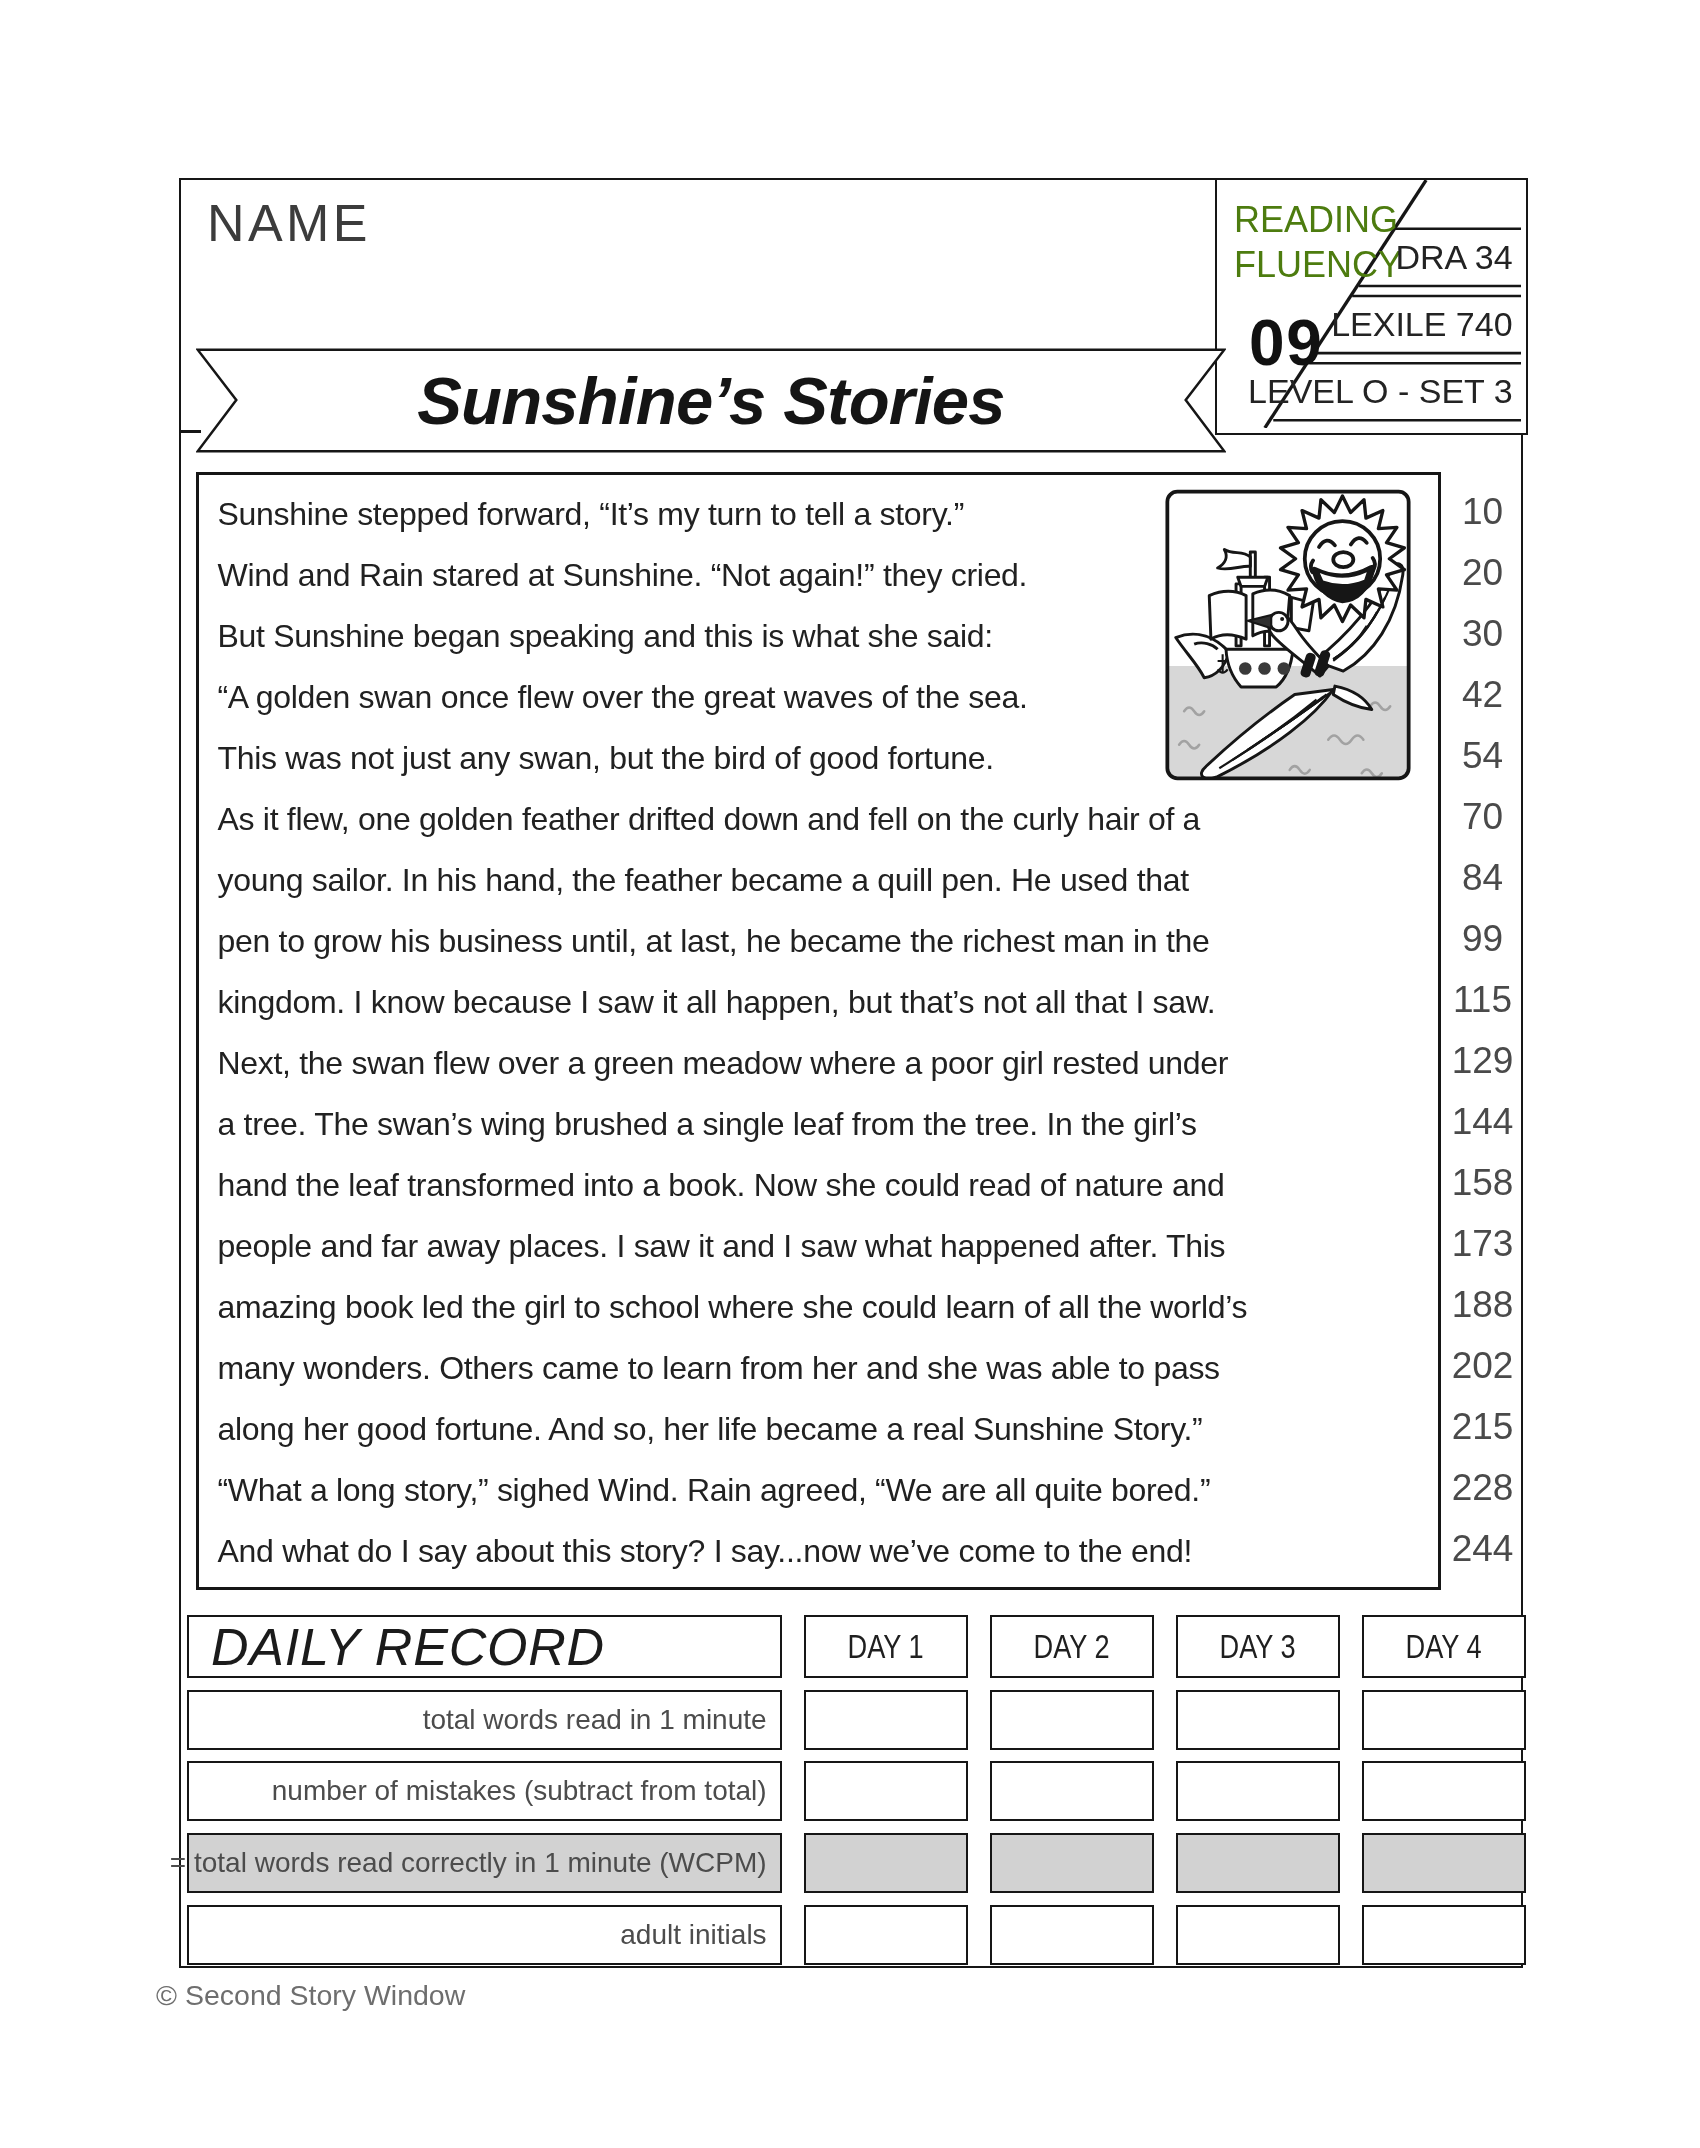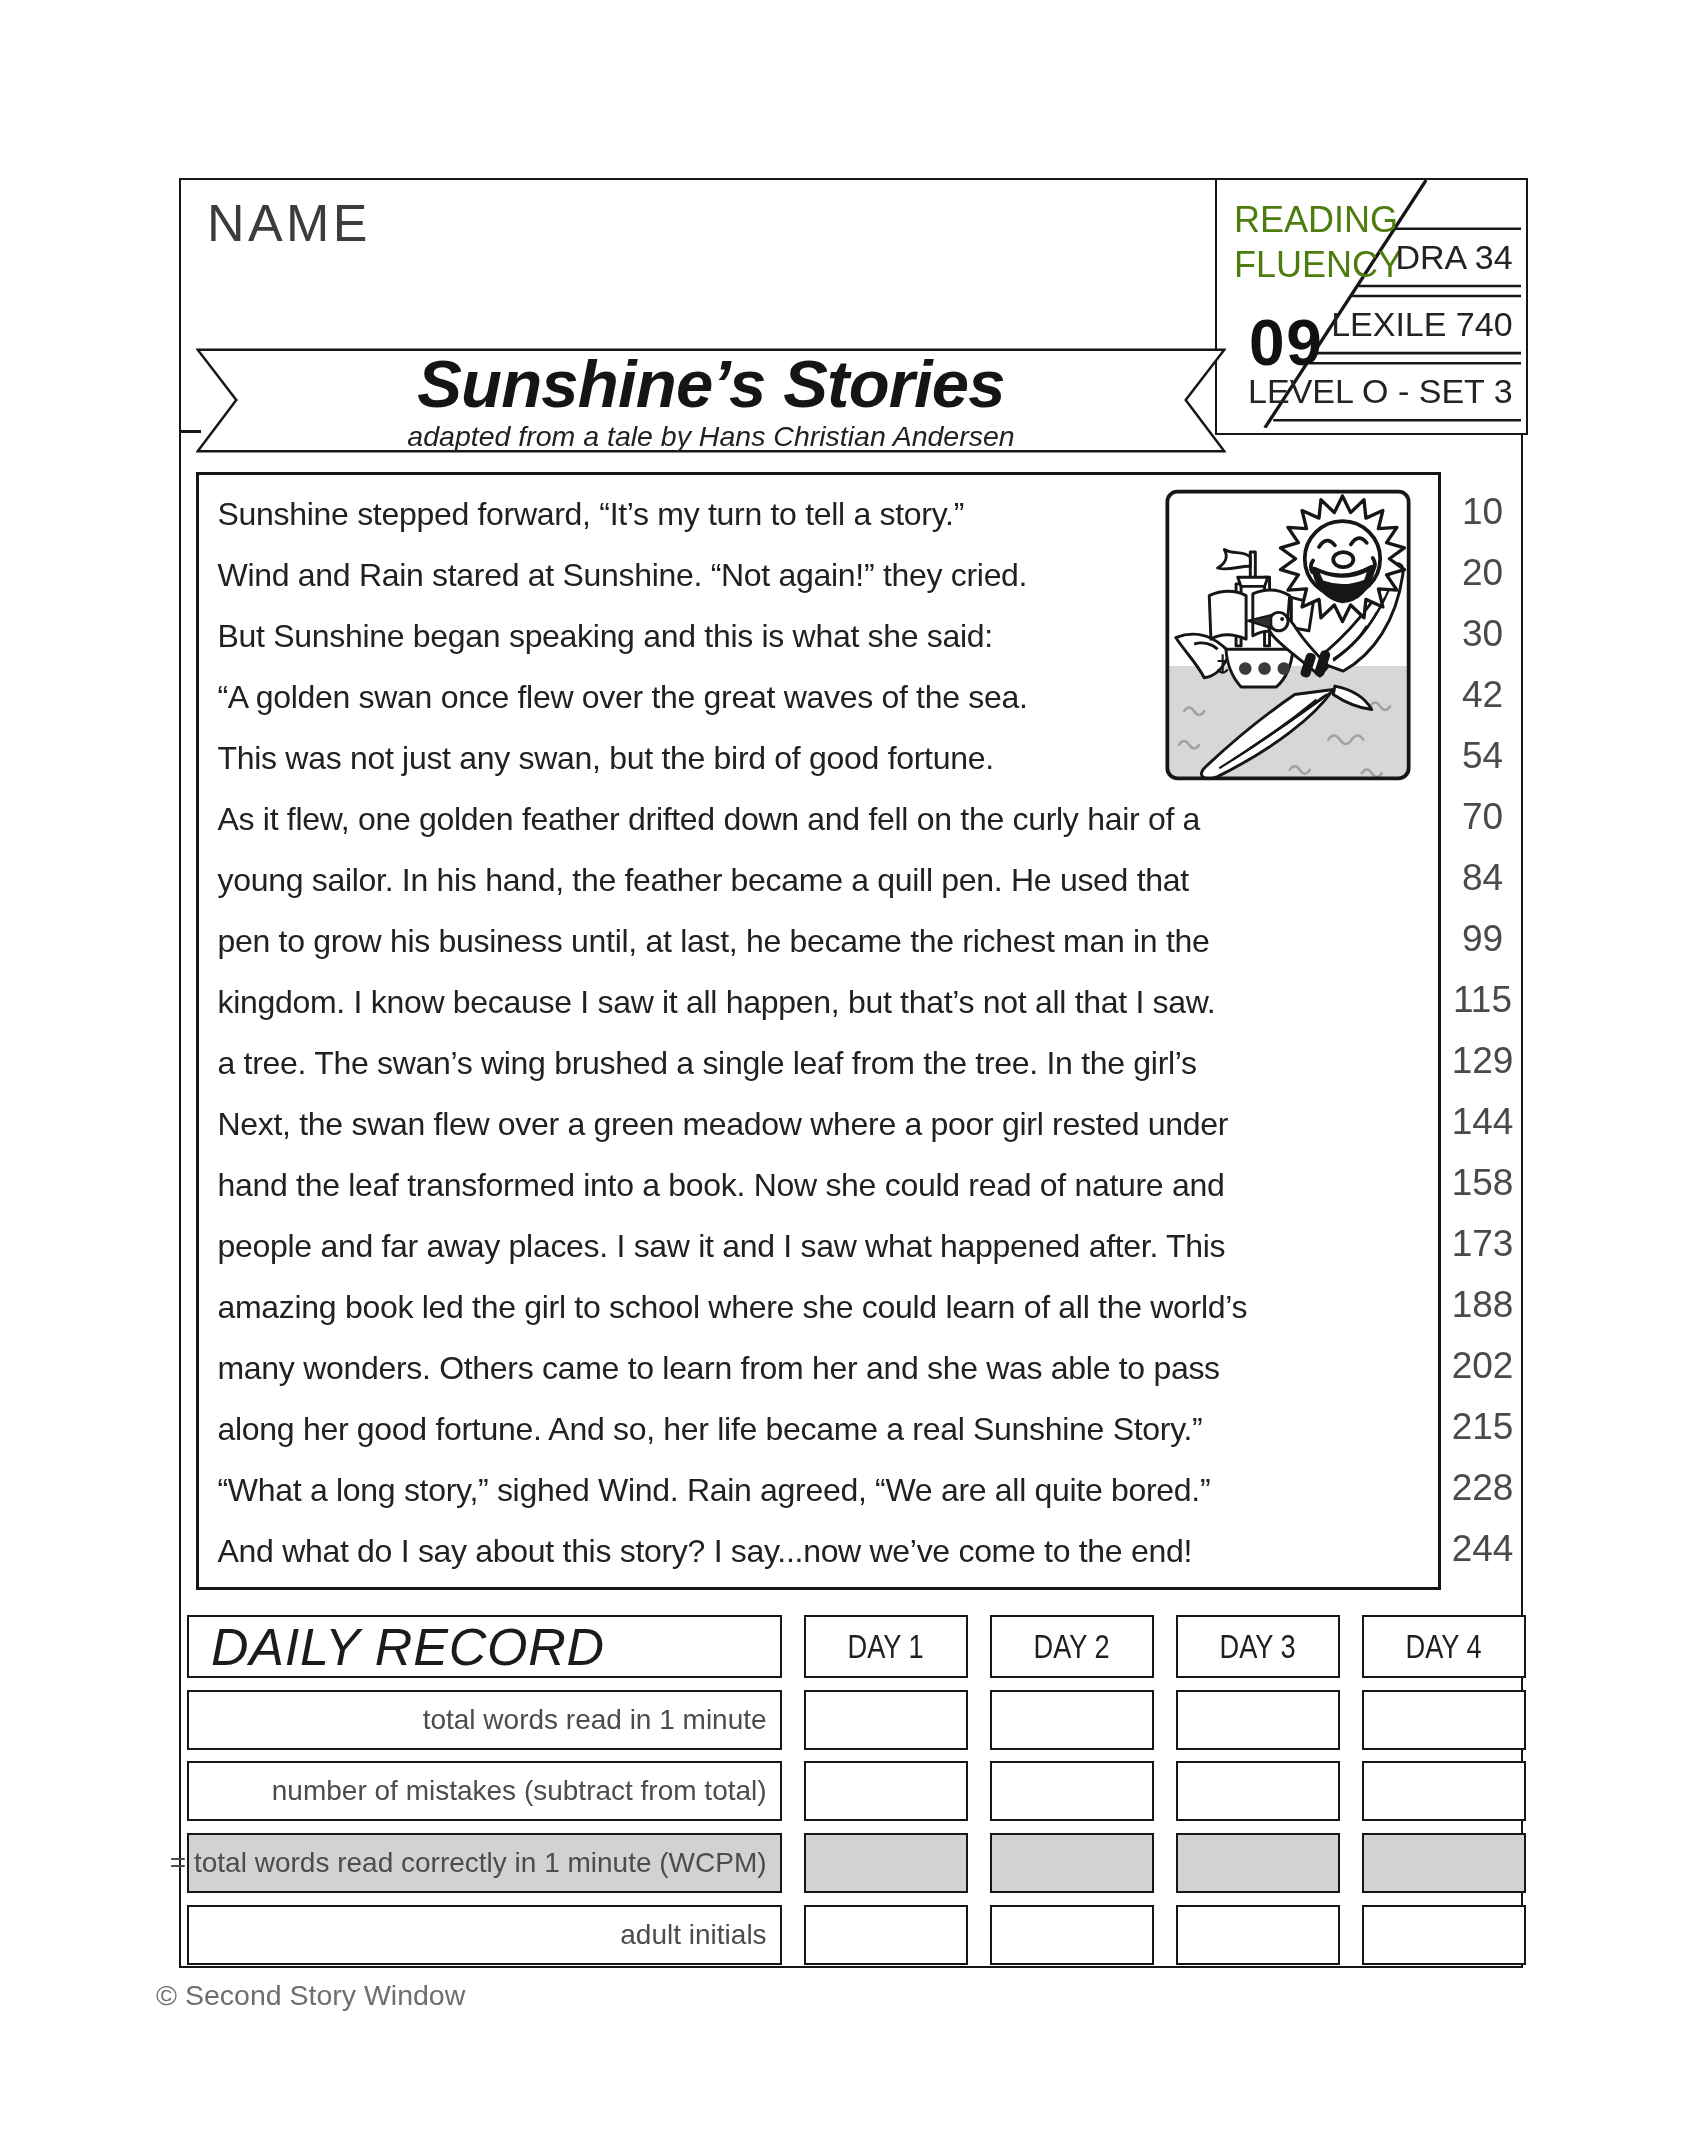--- a/index.html
+++ b/index.html
@@ -84,37 +84,36 @@
     <div class="hdr-band band-level">LEVEL O - SET 3</div>
   </div>
 
   <div class="abs ribbon-tick"></div>
   <div class="abs ribbon-wrap">
     <svg width="1030" height="105" viewBox="0 0 1227 125">
       <polygon points="2,2 1225,2 1179,62 1225,123 2,123 48,62" fill="#ffffff" stroke="#161616" stroke-width="3"></polygon>
     </svg>
     <div class="ribbon-text">
       <div class="ribbon-title">Sunshine’s Stories</div>
-      <div class="ribbon-sub">adapted from a tale by Hans Christian Andersen</div>
     </div>
   </div>
 
   <div class="abs passage-box">
     <div class="passage-lines" id="plines">
         <div class="pline">Sunshine stepped forward, “It’s my turn to tell a story.”</div>
         <div class="pline">Wind and Rain stared at Sunshine. “Not again!” they cried.</div>
         <div class="pline">But Sunshine began speaking and this is what she said:</div>
         <div class="pline">“A golden swan once flew over the great waves of the sea.</div>
         <div class="pline">This was not just any swan, but the bird of good fortune.</div>
         <div class="pline">As it flew, one golden feather drifted down and fell on the curly hair of a</div>
         <div class="pline">young sailor. In his hand, the feather became a quill pen. He used that</div>
         <div class="pline">pen to grow his business until, at last, he became the richest man in the</div>
         <div class="pline">kingdom. I know because I saw it all happen, but that’s not all that I saw.</div>
+        <div class="pline">Next, the swan flew over a green meadow where a poor girl rested under</div>
         <div class="pline">a tree. The swan’s wing brushed a single leaf from the tree. In the girl’s</div>
-        <div class="pline">Next, the swan flew over a green meadow where a poor girl rested under</div>
         <div class="pline">hand the leaf transformed into a book. Now she could read of nature and</div>
         <div class="pline">people and far away places. I saw it and I saw what happened after. This</div>
         <div class="pline">amazing book led the girl to school where she could learn of all the world’s</div>
         <div class="pline">many wonders. Others came to learn from her and she was able to pass</div>
         <div class="pline">along her good fortune. And so, her life became a real Sunshine Story.”</div>
         <div class="pline">“What a long story,” sighed Wind. Rain agreed, “We are all quite bored.”</div>
         <div class="pline">And what do I say about this story? I say...now we’ve come to the end!</div>
       </div>
   </div>
 

